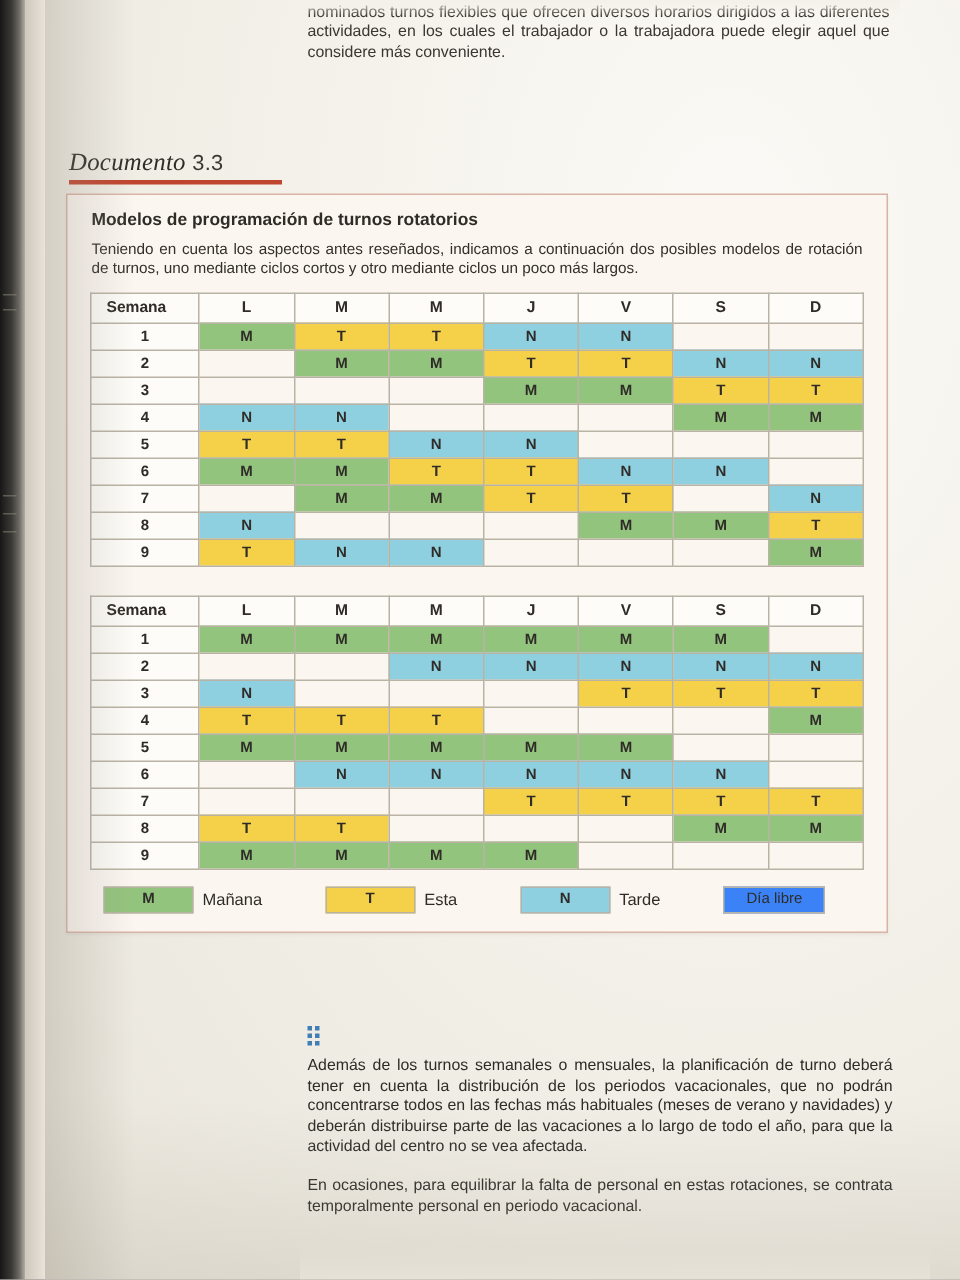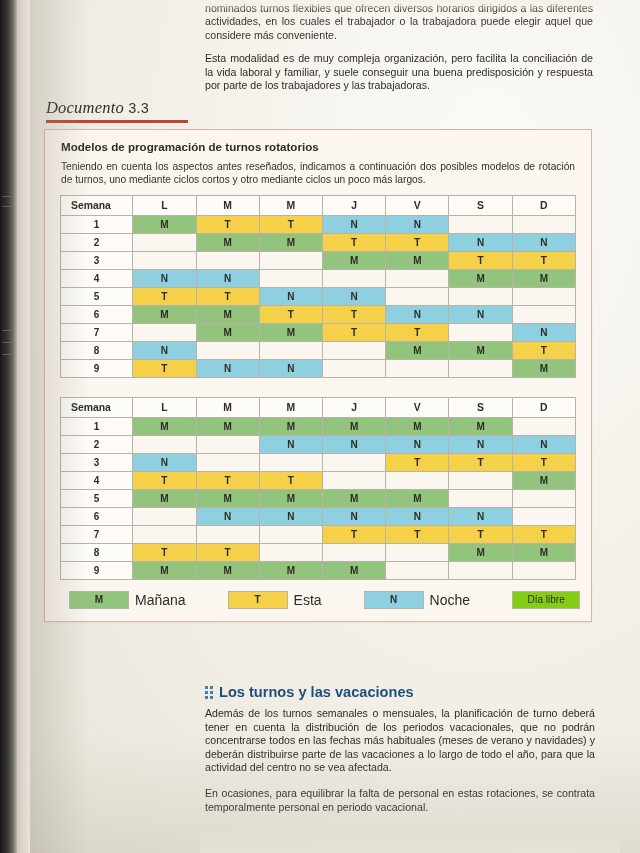--- a/index.html
+++ b/index.html
@@ -168,23 +168,23 @@
   }
   .legend .chip {
     width: 58px; height: 16px;
     border: 1px solid #b9b3a6;
     display: flex; align-items: center; justify-content: center;
     font-size: 10px; font-weight: bold; color: #2f2c28;
   }
   .legend .chip.m { background: #93c47d; }
   .legend .chip.t { background: #f5d14a; }
   .legend .chip.n { background: #8ecfe0; }
-  .legend .chip.free { background: #84cc16; font-weight: normal; width: 66px; }
+  .legend .chip.free { background: #3b82f6; font-weight: normal; width: 66px; }
   .legend .lbl {
-    font-size: 14px; color: #2f2c28;
+    font-size: 11px; color: #2f2c28;
     margin-right: 36px;
   }
 
   
   .sectionWrap {
     position: absolute;
     left: 205px;
     top: 684px;
     width: 390px;
   }
@@ -230,21 +230,20 @@
   <div class="edgemark" style="top:196px"></div>
   <div class="edgemark" style="top:206px"></div>
   <div class="edgemark" style="top:330px"></div>
   <div class="edgemark" style="top:342px"></div>
   <div class="edgemark" style="top:354px"></div>
 
   <div class="paper"></div>
 
   <div class="topText">
     <p class="first">nominados turnos flexibles que ofrecen diversos horarios dirigidos a las diferentes actividades, en los cuales el trabajador o la trabajadora puede elegir aquel que considere más conveniente.</p>
-    <p>Esta modalidad es de muy compleja organización, pero facilita la conciliación de la vida laboral y familiar, y suele conseguir una buena predisposición y respuesta por parte de los trabajadores y las trabajadoras.</p>
   </div>
   <div class="fade-top"></div>
 
   <div class="docWrap">
     <div class="docTitle">
       <span>Documento</span>
       <span class="num">3.3</span>
     </div>
     <div class="docRule"></div>
 
@@ -487,37 +486,36 @@
             </tr>
           </tbody>
       </table>
 
       <div class="legend">
         <div class="chip m">M</div>
         <div class="lbl">Mañana</div>
         <div class="chip t">T</div>
         <div class="lbl">Esta</div>
         <div class="chip n">N</div>
-        <div class="lbl">Noche</div>
+        <div class="lbl">Tarde</div>
         <div class="chip free">Día libre</div>
       </div>
     </div>
   </div>
 
   <div class="sectionWrap">
     <div class="sectionHead">
       <span class="dots">
         <i></i>
           <i></i>
           <i></i>
           <i></i>
           <i></i>
           <i></i>
       </span>
-      <span class="sectionTitle">Los turnos y las vacaciones</span>
     </div>
     <p>Además de los turnos semanales o mensuales, la planificación de turno deberá tener en cuenta la distribución de los periodos vacacionales, que no podrán concentrarse todos en las fechas más habituales (meses de verano y navidades) y deberán distribuirse parte de las vacaciones a lo largo de todo el año, para que la actividad del centro no se vea afectada.</p>
     <p>En ocasiones, para equilibrar la falta de personal en estas rotaciones, se contrata temporalmente personal en periodo vacacional.</p>
   </div>
 
   <div class="shade-left"></div>
   <div class="shade-bottom"></div>
   <div class="fade-bottom"></div>
 </div>
 

